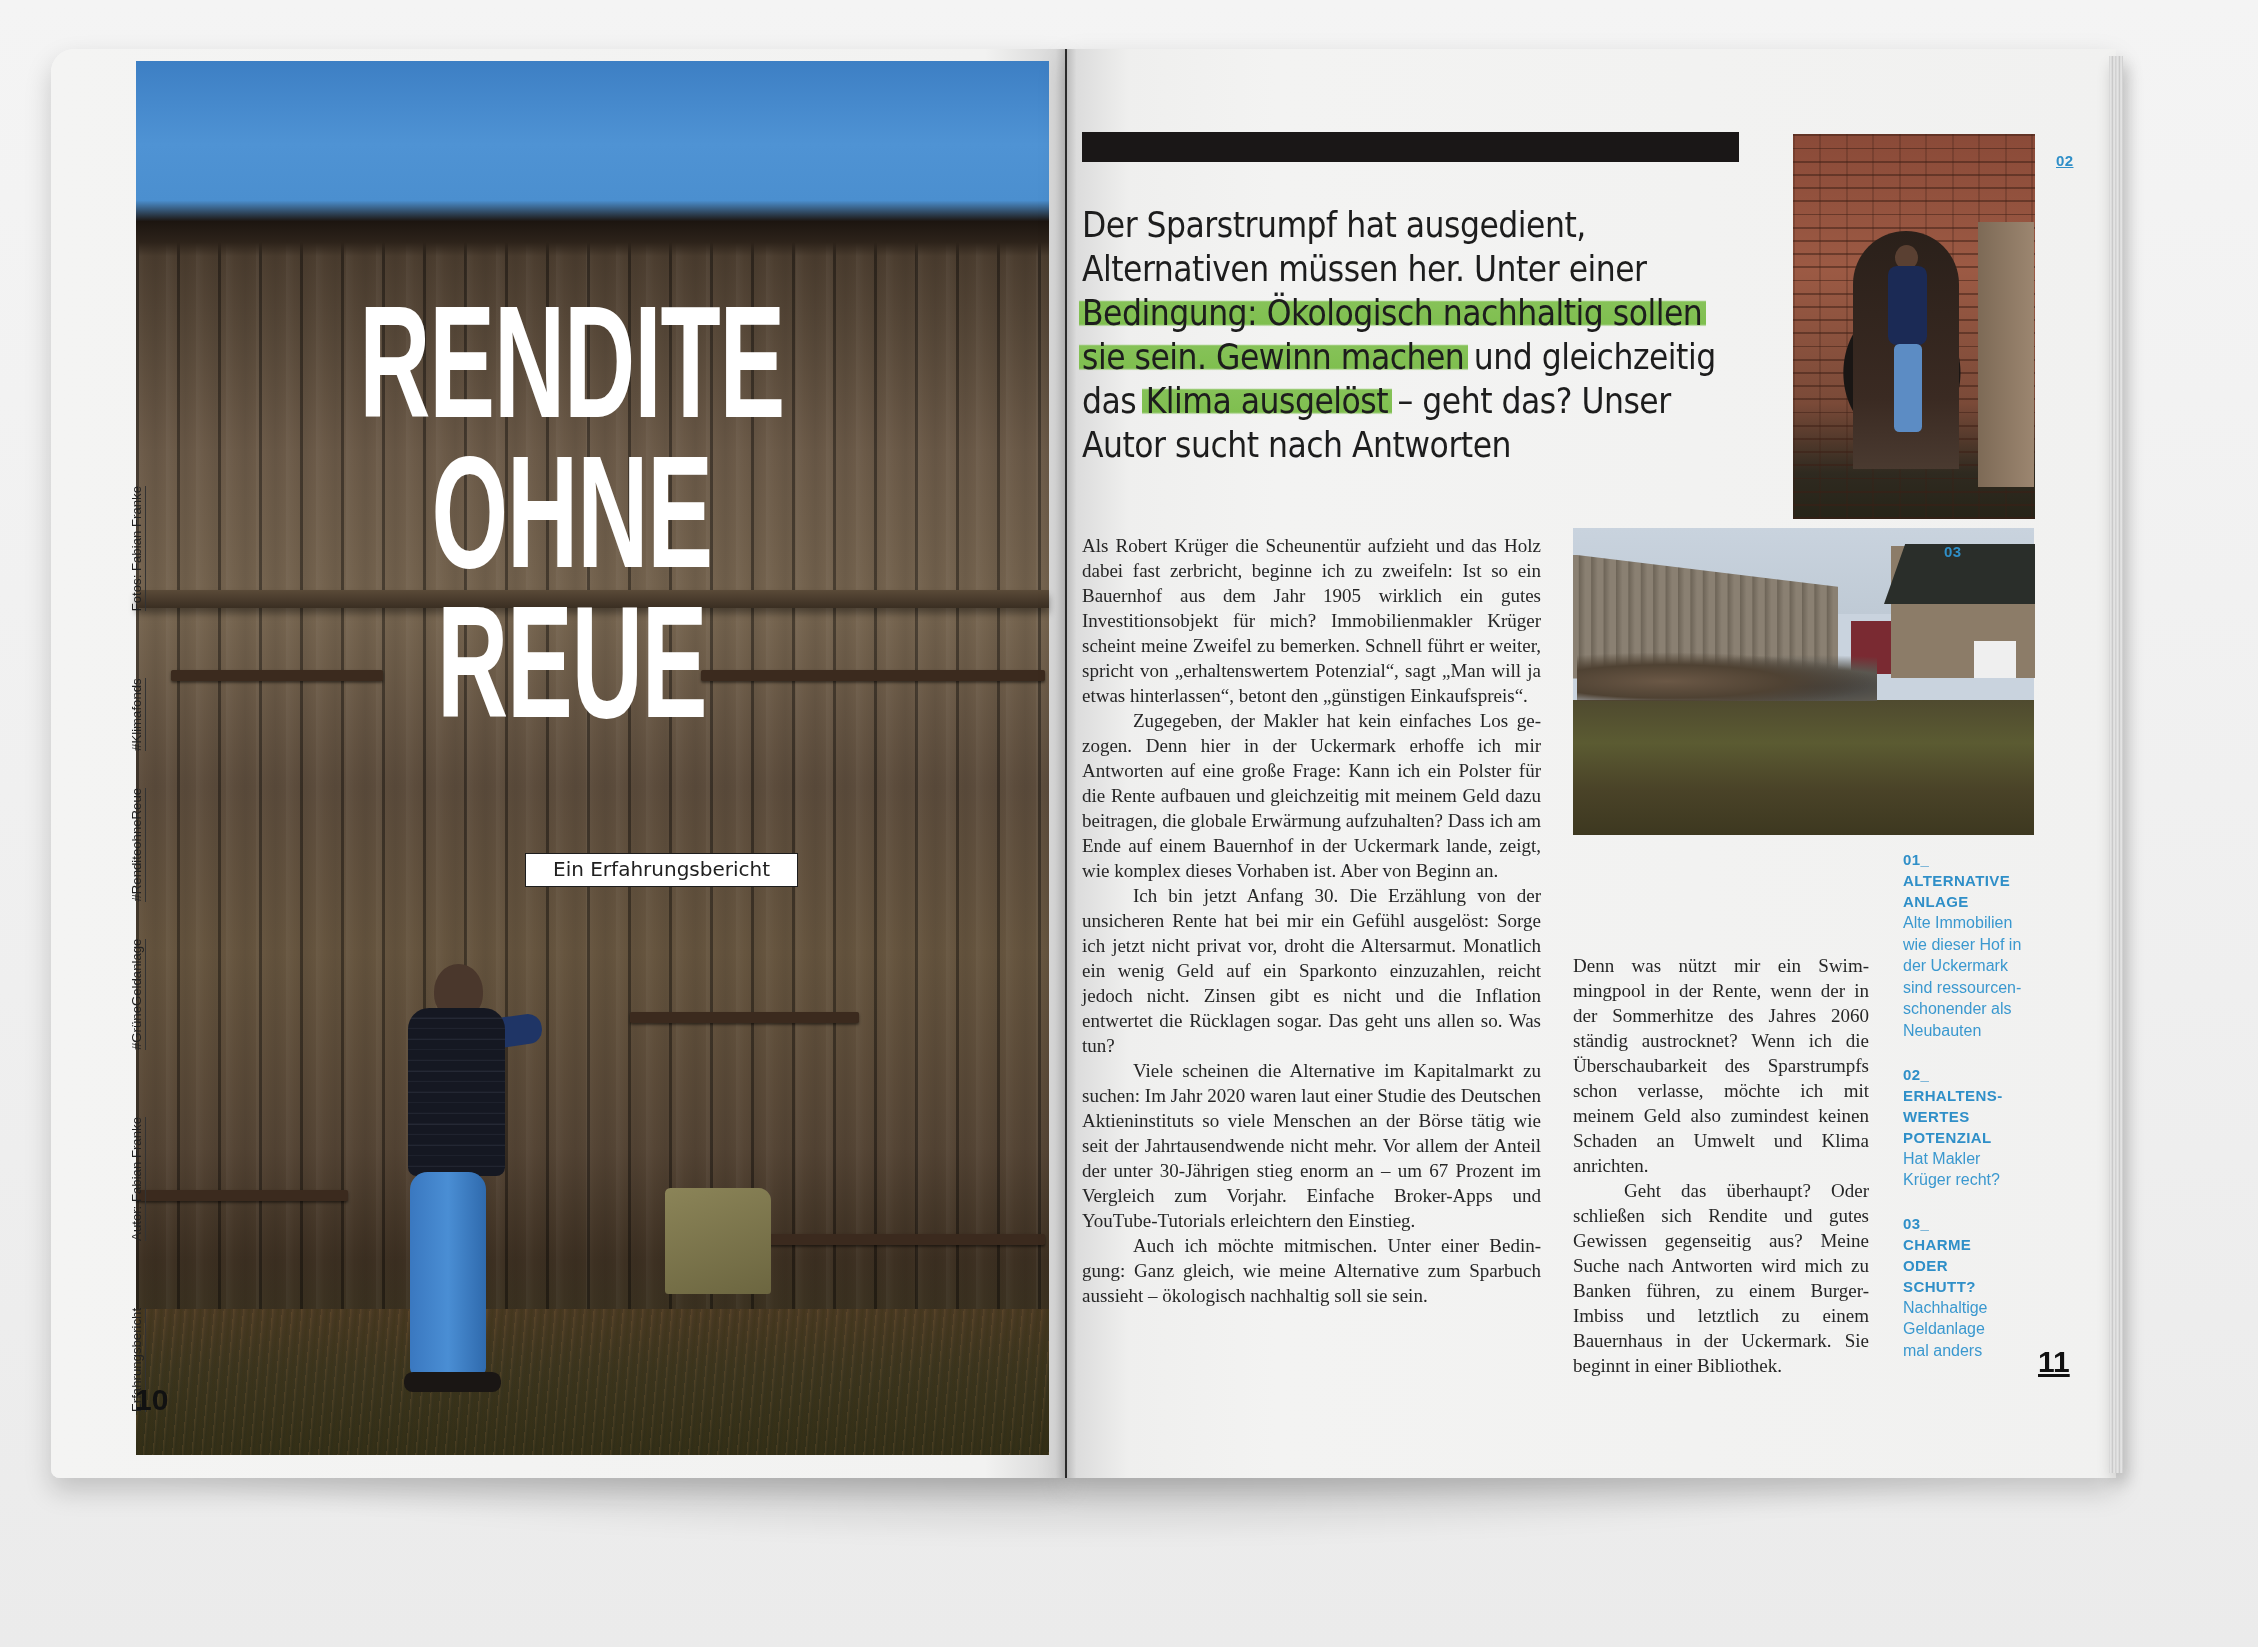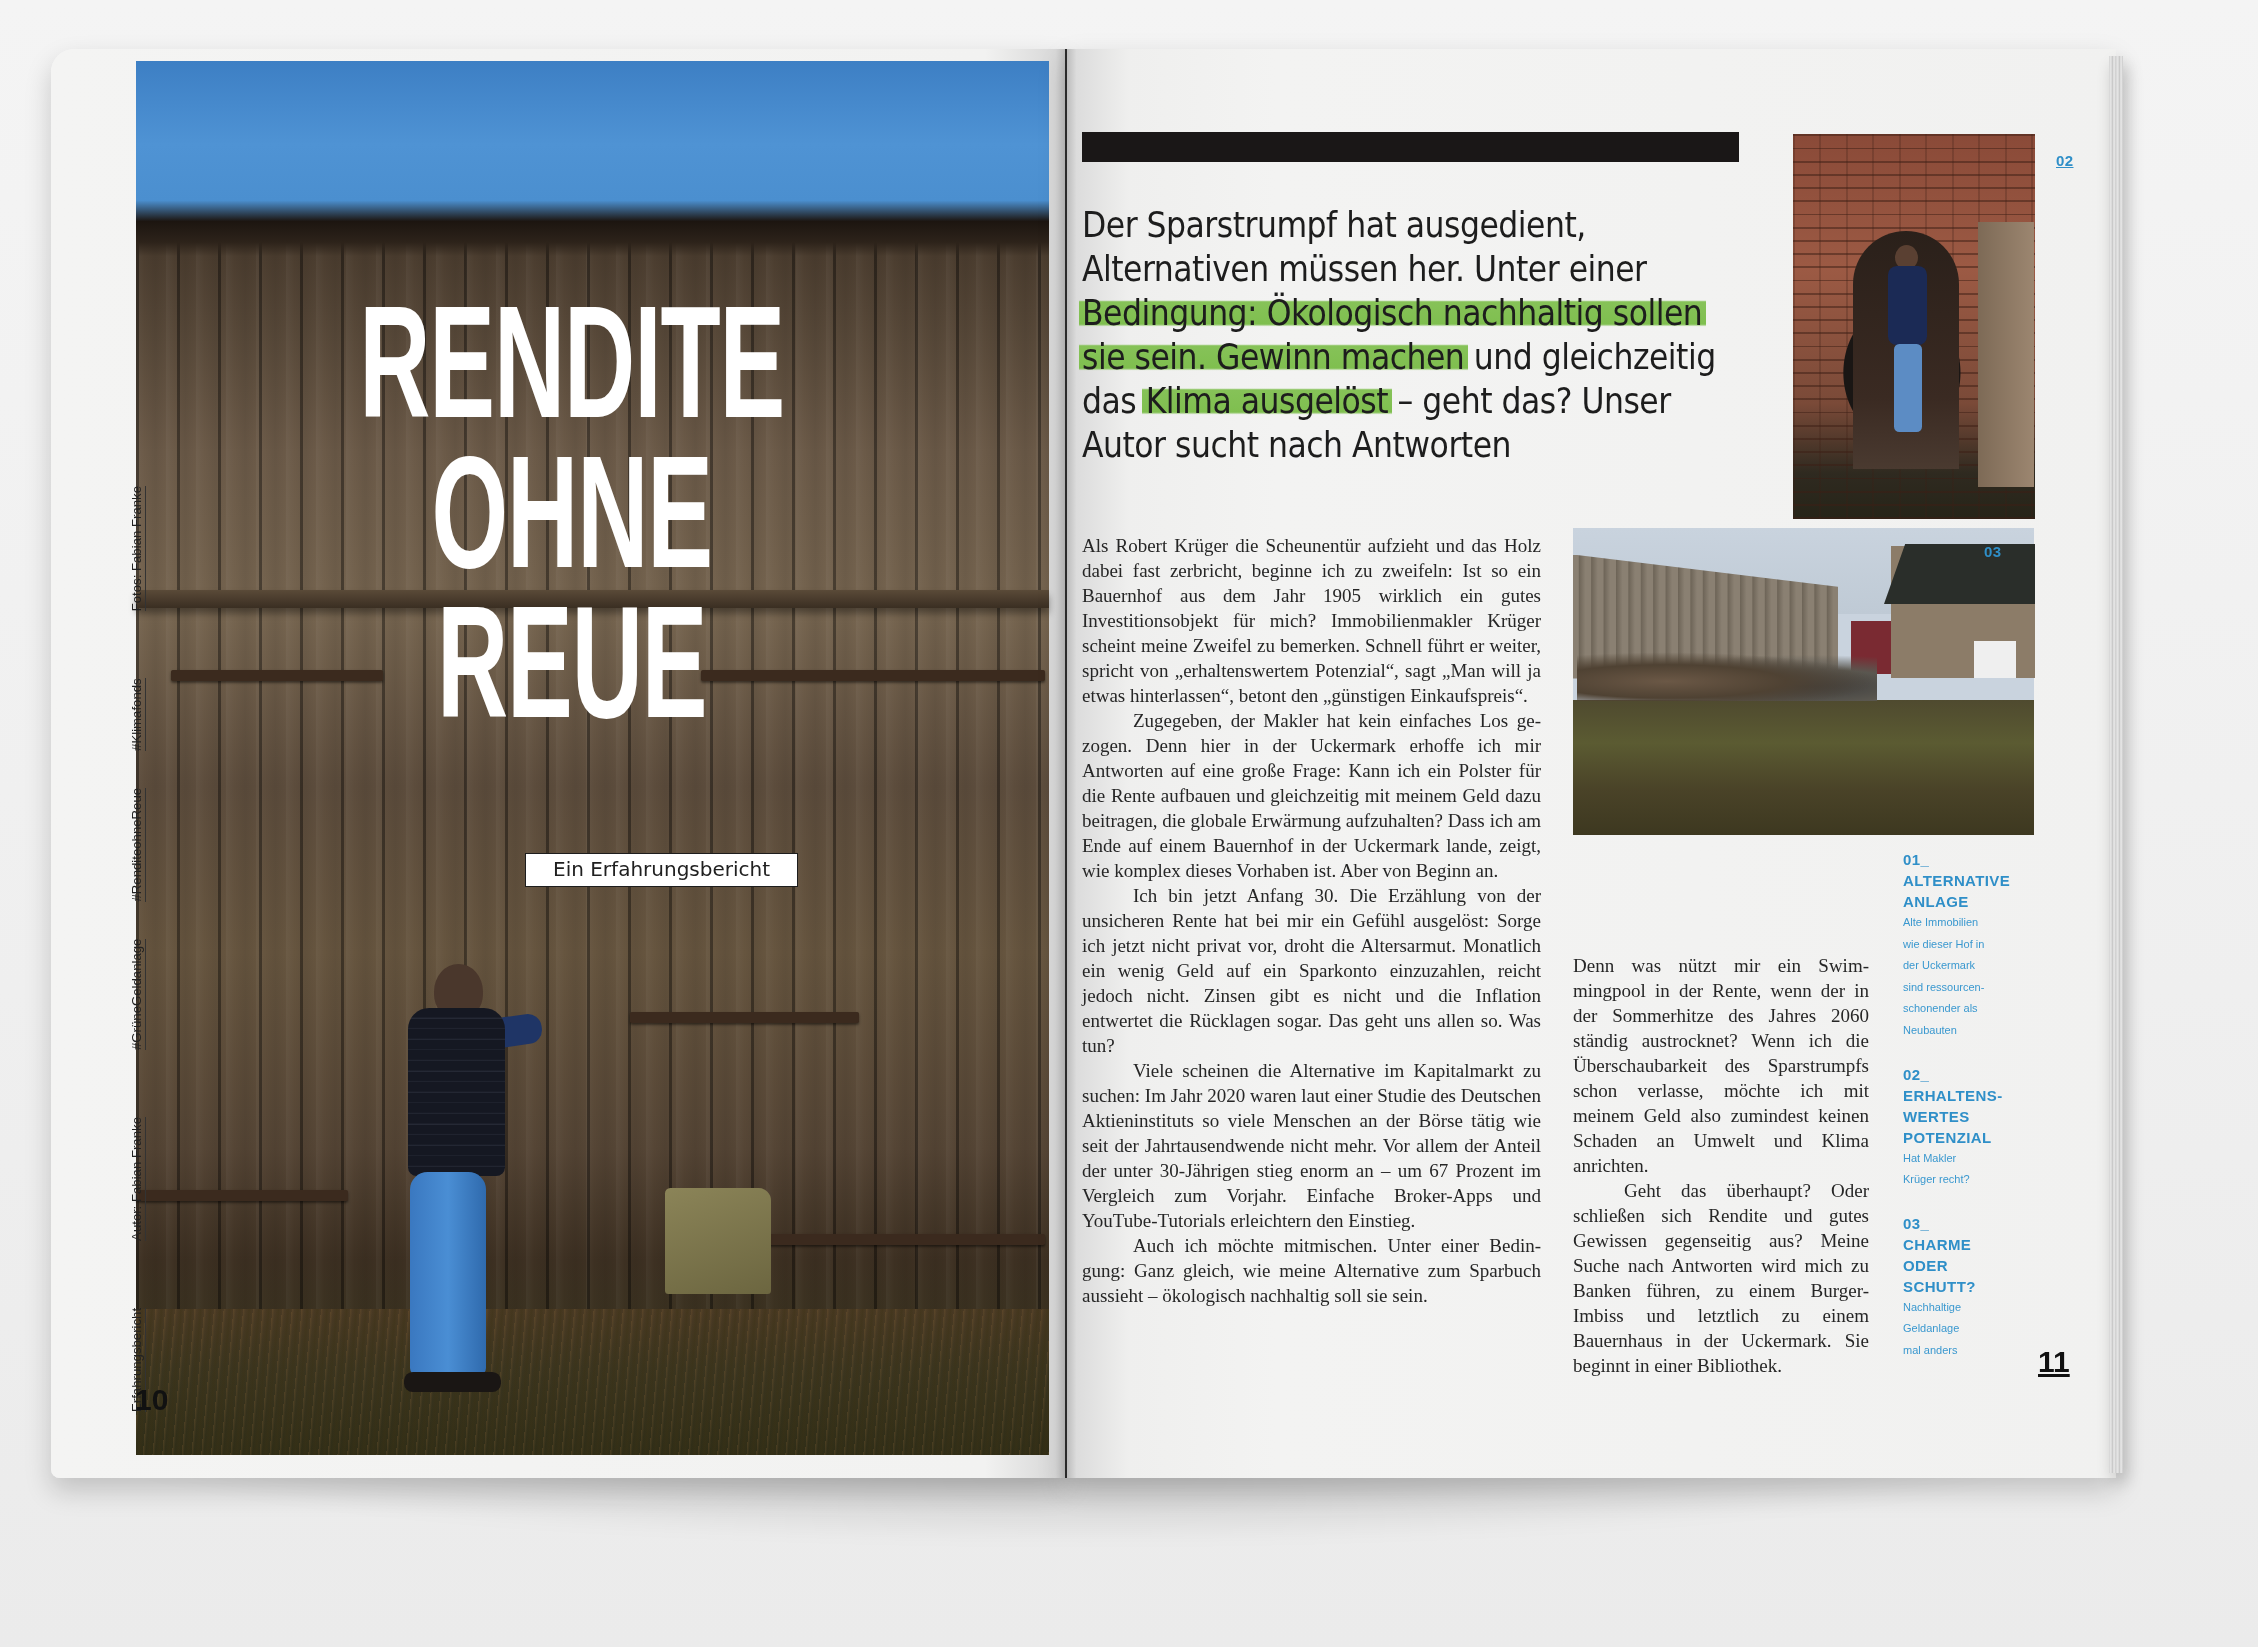--- a/index.html
+++ b/index.html
@@ -167,21 +167,21 @@
   }
 
   .captions {
     position: absolute; left: 1903px; top: 849px; width: 141px;
     color: #2f8fc8; font-family: "Liberation Sans", sans-serif;
   }
   .caption { margin-bottom: 22px; }
   .caption .num, .caption .head {
     font-weight: 700; font-size: 15px; line-height: 21px; letter-spacing: 0.4px; display: block; white-space: pre-line;
   }
-  .caption .text { font-size: 11px; line-height: 21.6px; display: block; white-space: pre-line; color: #3a98cf; }
+  .caption .text { font-size: 16px; line-height: 21.6px; display: block; white-space: pre-line; color: #3a98cf; }
 </style>
 </head>
 <body>
 
 <div class="book-shadow"></div>
 
 <div class="page page-left">
   <div class="hero-photo">
     <div class="hero-beam" style="top:529px;"></div>
     <div class="hero-hinge" style="left:35px; top:609px; width:212px;"></div>
@@ -239,21 +239,21 @@
 <div class="photo-label" style="left:2056px; top:152px;text-decoration:underline;">02</div>
 
 <div class="photo-03">
   <div class="barn"></div>
   <div class="redshed"></div>
   <div class="house"></div>
   <div class="roof"></div>
   <div class="garage"></div>
   <div class="pile"></div>
 </div>
-<div class="photo-label" style="left:1984px; top:543px;">03</div>
+<div class="photo-label" style="left:1944px; top:543px;">03</div>
 
 <div class="body-col col1">
   <p>Als Robert Krüger die Scheunentür aufzieht und das Holz dabei fast zerbricht, beginne ich zu zweifeln: Ist so ein Bauernhof aus dem Jahr 1905 wirklich ein gutes Investitionsobjekt für mich? Immobilienmakler Krü­ger scheint meine Zweifel zu bemerken. Schnell führt er weiter, spricht von „erhaltenswertem Potenzial“, sagt „Man will ja etwas hinterlassen“, betont den „günstigen Einkaufspreis“.</p>
   <p class="indent">Zugegeben, der Makler hat kein einfaches Los ge­zogen. Denn hier in der Uckermark erhoffe ich mir Antworten auf eine große Frage: Kann ich ein Polster für die Rente aufbauen und gleichzeitig mit meinem Geld dazu beitragen, die globale Erwärmung aufzuhal­ten? Dass ich am Ende auf einem Bauernhof in der Uckermark lande, zeigt, wie komplex dieses Vorhaben ist. Aber von Beginn an.</p>
   <p class="indent">Ich bin jetzt Anfang 30. Die Erzählung von der unsicheren Rente hat bei mir ein Gefühl ausgelöst: Sor­ge ich jetzt nicht privat vor, droht die Altersarmut. Mo­natlich ein wenig Geld auf ein Sparkonto einzuzahlen, reicht jedoch nicht. Zinsen gibt es nicht und die Infla­tion entwertet die Rücklagen sogar. Das geht uns allen so. Was tun?</p>
   <p class="indent">Viele scheinen die Alternative im Kapitalmarkt zu suchen: Im Jahr 2020 waren laut einer Studie des Deutschen Aktieninstituts so viele Menschen an der Börse tätig wie seit der Jahrtausendwende nicht mehr. Vor allem der Anteil der unter 30-Jährigen stieg enorm an – um 67 Prozent im Vergleich zum Vorjahr. Einfache Broker-Apps und YouTube-Tutorials erleichtern den Einstieg.</p>
   <p class="indent">Auch ich möchte mitmischen. Unter einer Bedin­gung: Ganz gleich, wie meine Alternative zum Spar­buch aussieht – ökologisch nachhaltig soll sie sein.</p>
 </div>
 
 <div class="body-col col2">

